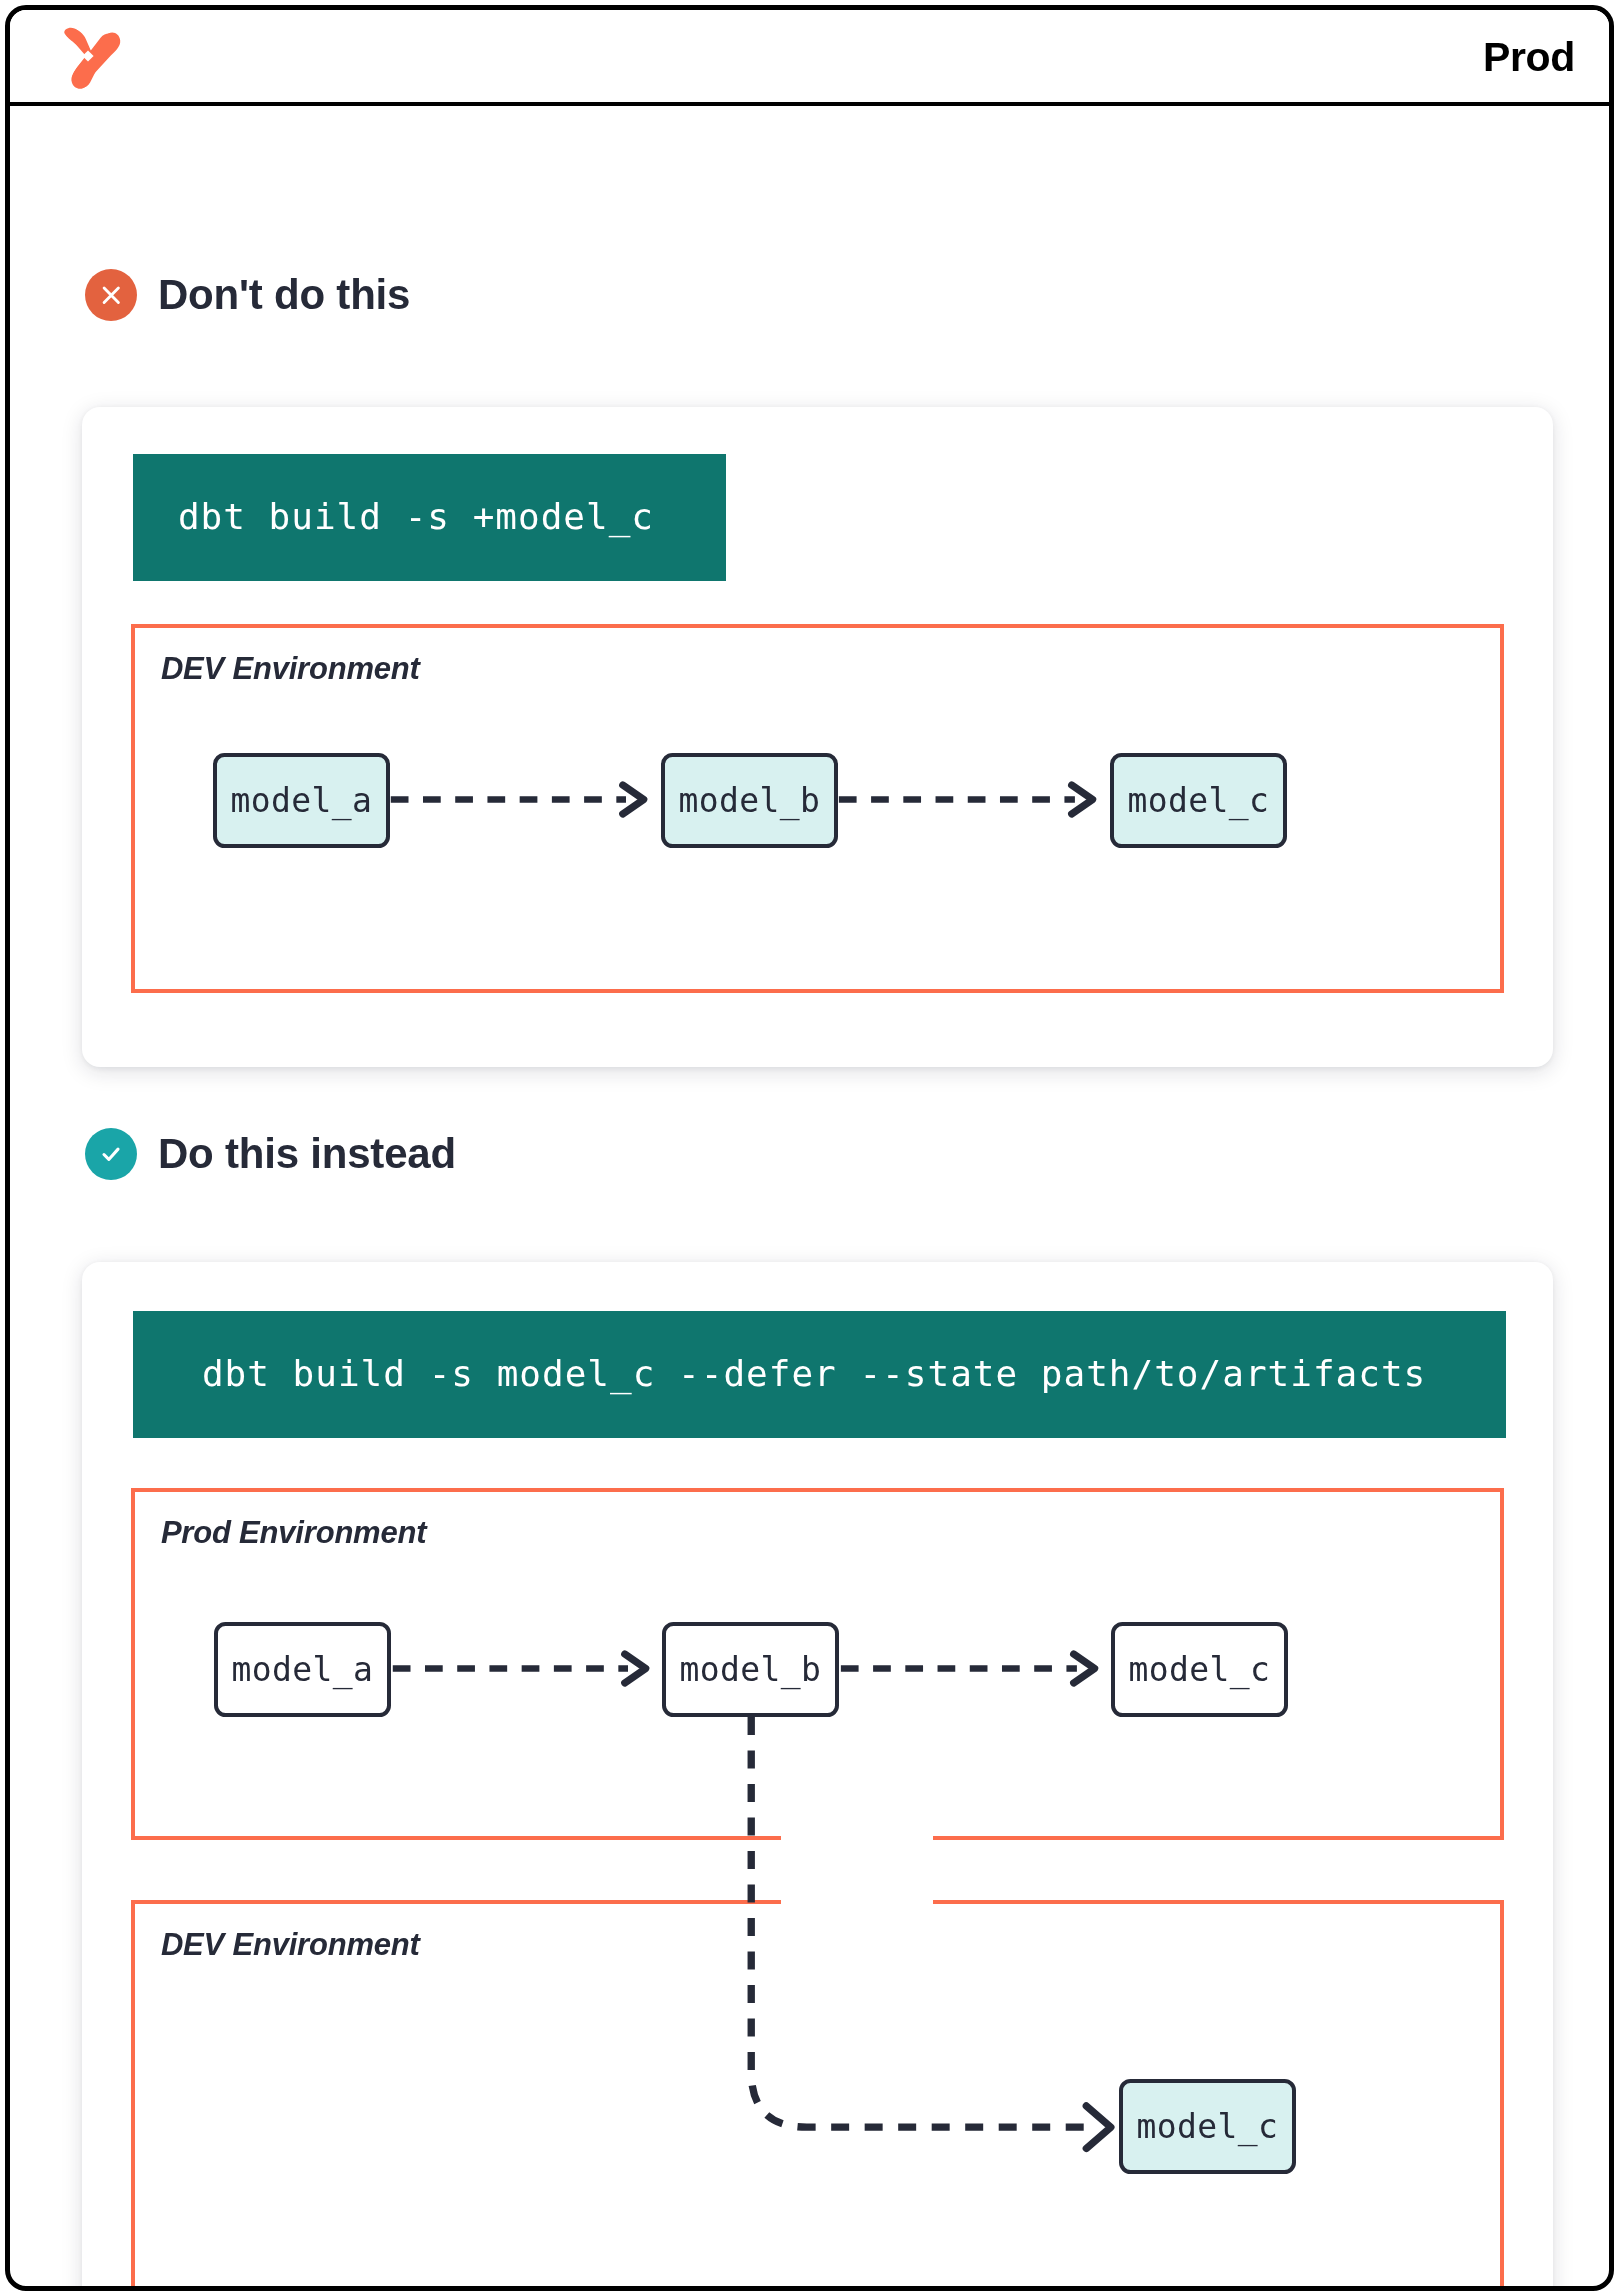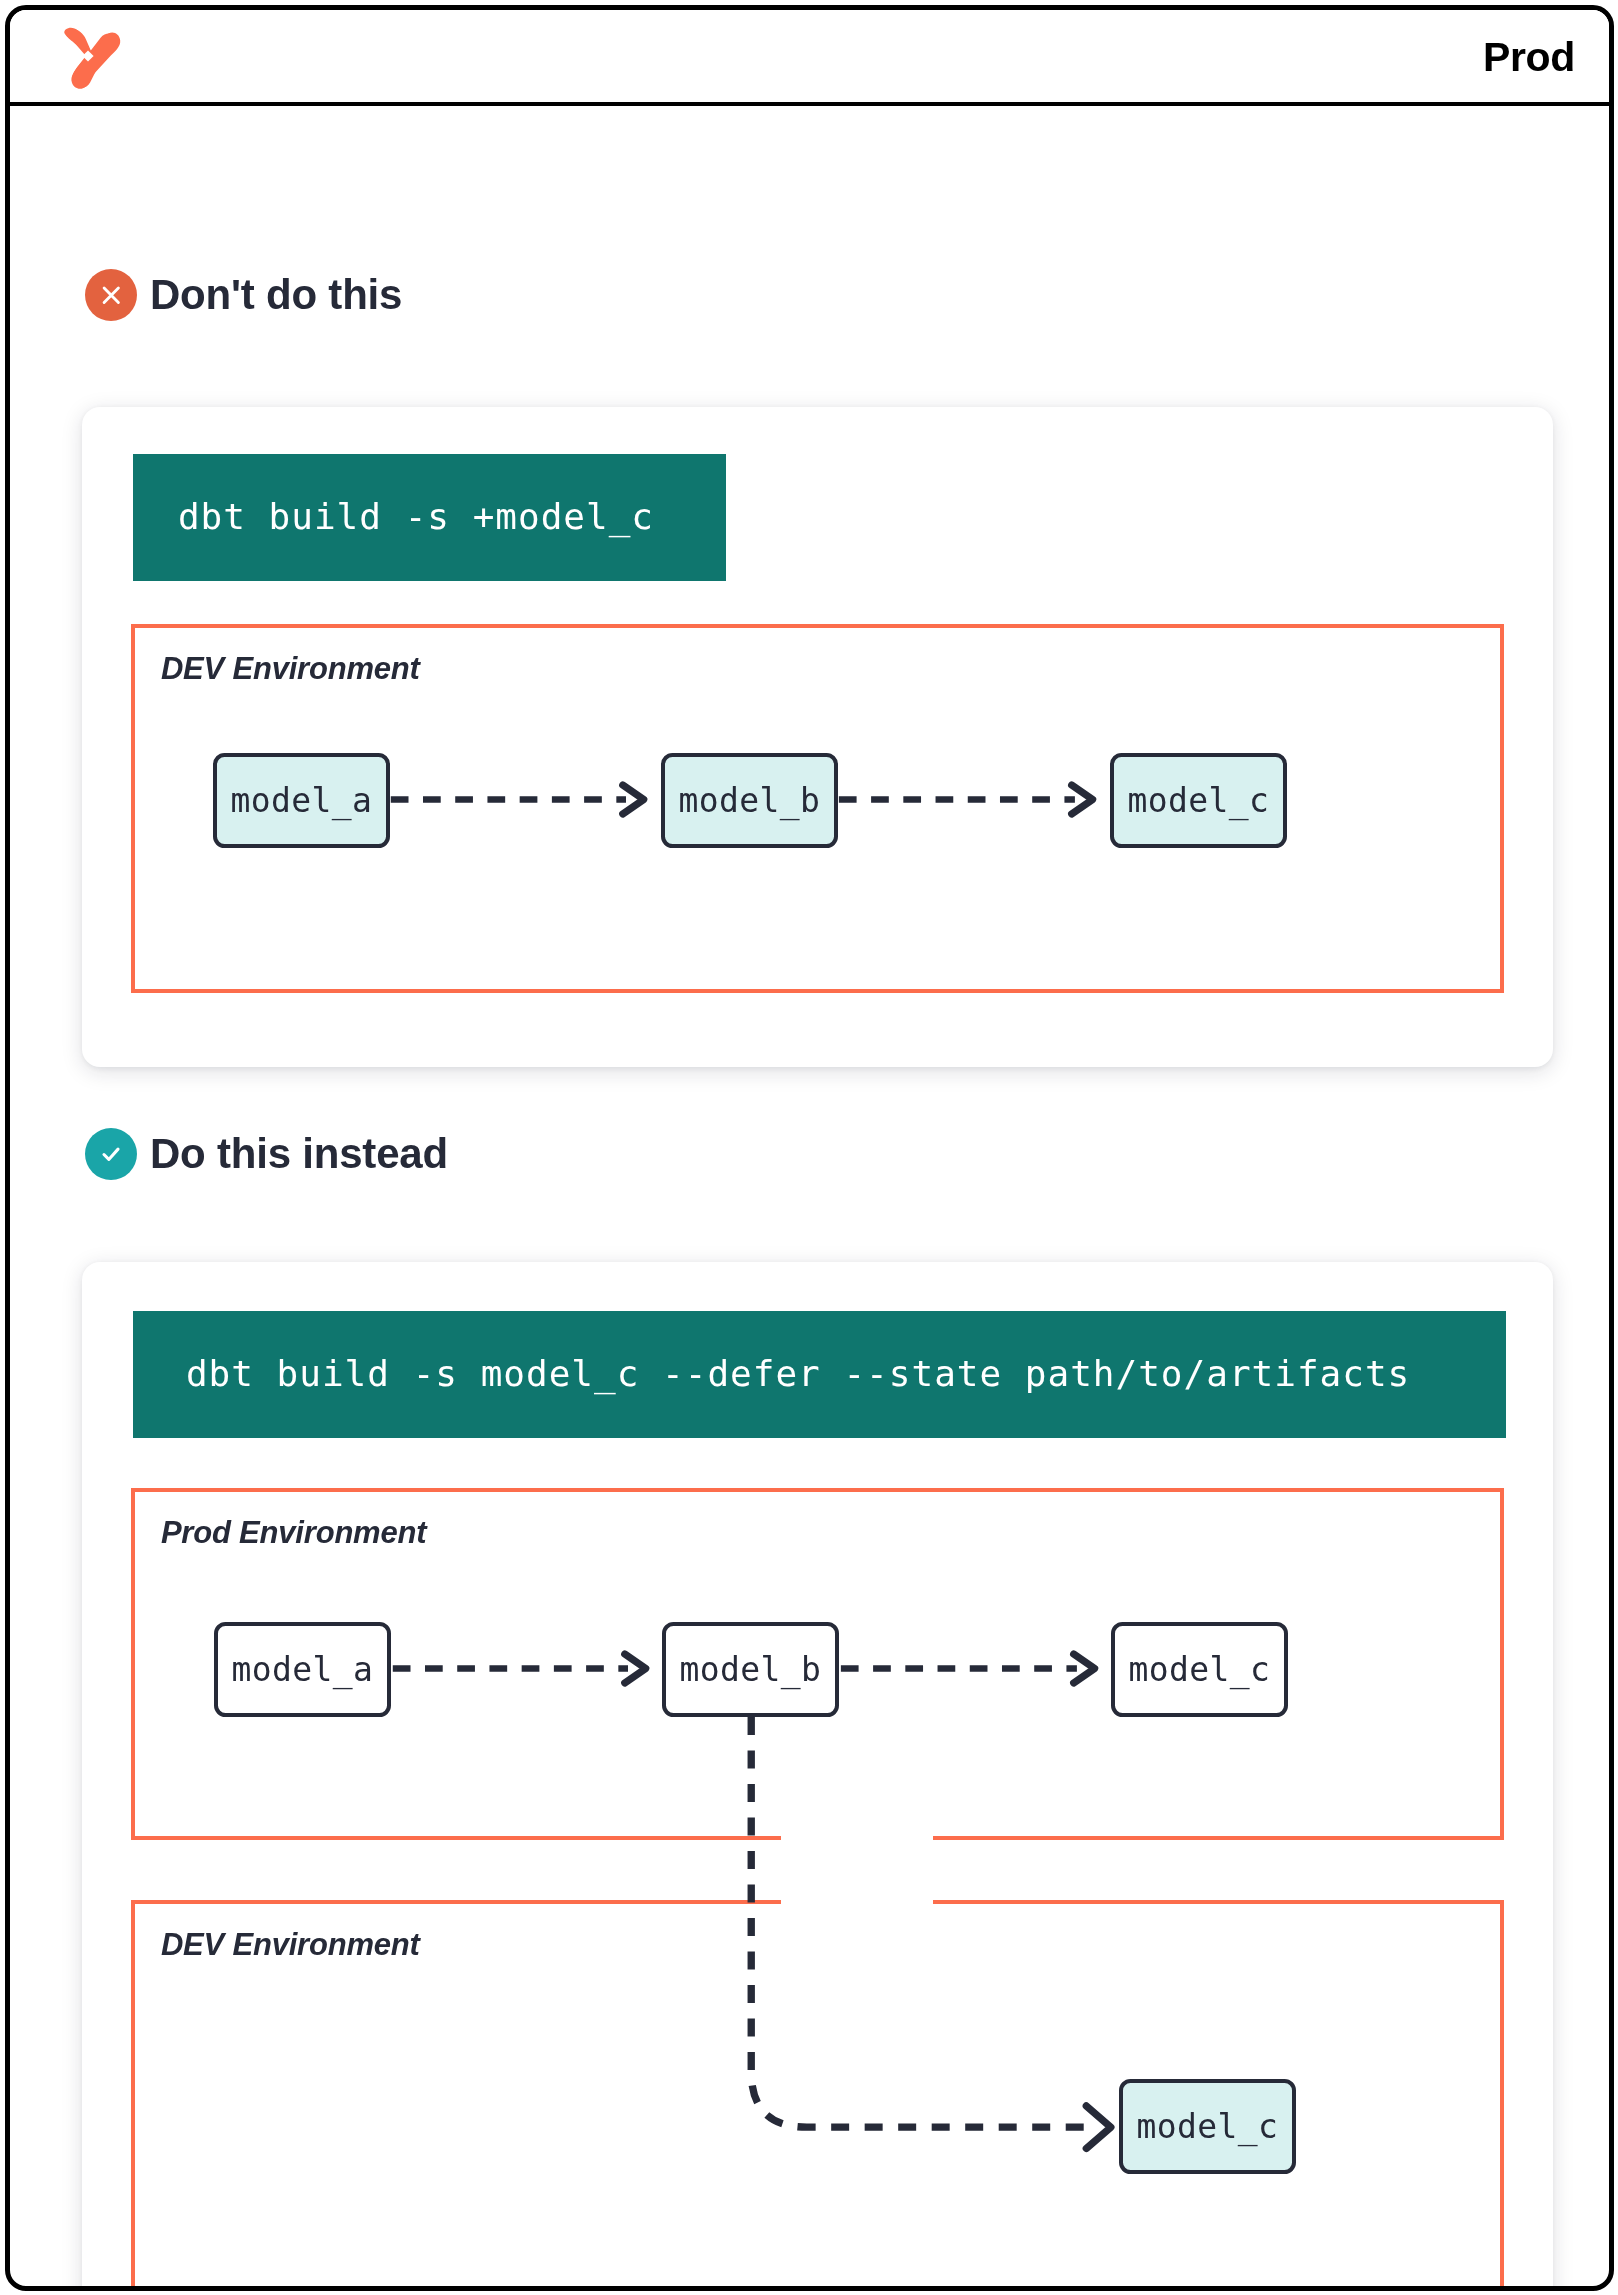--- a/index.html
+++ b/index.html
@@ -53,21 +53,21 @@
   
   .page {
     position: relative;
     padding: 0;
   }
 
   
   .section-head {
     display: flex;
     align-items: center;
-    gap: 13px;
+    gap: 21px;
   }
   .head-badge {
     width: 52px;
     height: 52px;
     border-radius: 50%;
     display: flex;
     align-items: center;
     justify-content: center;
     flex: none;
   }
@@ -206,21 +206,21 @@
       <div class="head-badge good">
         <svg width="26" height="26" viewBox="0 0 24 24">
           <path d="M5.5 12.5 L10 17 L18.5 7.5" stroke="#ffffff" stroke-width="2.8" fill="none" stroke-linecap="round" stroke-linejoin="round"></path>
         </svg>
       </div>
       <div class="head-title">Do this instead</div>
     </div>
 
     <div class="card" style="position:absolute; left:72px; top:1156px; width:1471px; height:1053px;">
 
-      <div class="code" style="position:absolute; left:51px; top:49px; width:1373px; height:127px; padding-left:53px;">dbt build -s model_c --defer --state path/to/artifacts</div>
+      <div class="code" style="position:absolute; left:51px; top:49px; width:1373px; height:127px; padding-left:69px;">dbt build -s model_c --defer --state path/to/artifacts</div>
 
       <div class="envbox" style="left:49px; top:226px; width:1373px; height:352px;">
         <div class="env-label" style="left:26px; top:23px;">Prod Environment</div>
       </div>
 
       <div class="envbox" style="left:49px; top:638px; width:1373px; height:396px;">
         <div class="env-label" style="left:26px; top:23px;">DEV Environment</div>
       </div>
 
       <div class="border-gap" style="left:699px; top:566px; width:152px; height:18px;"></div>

